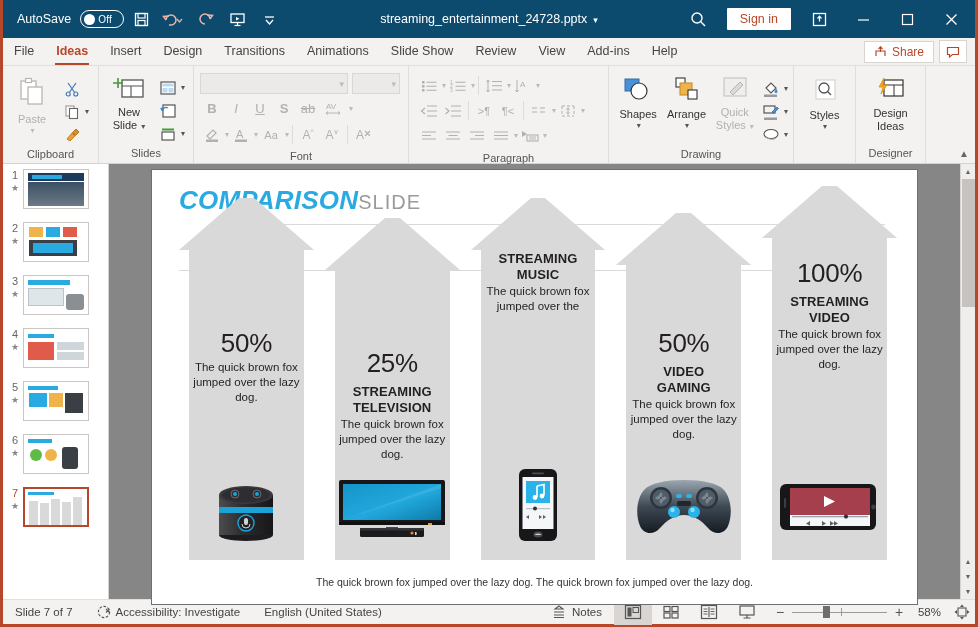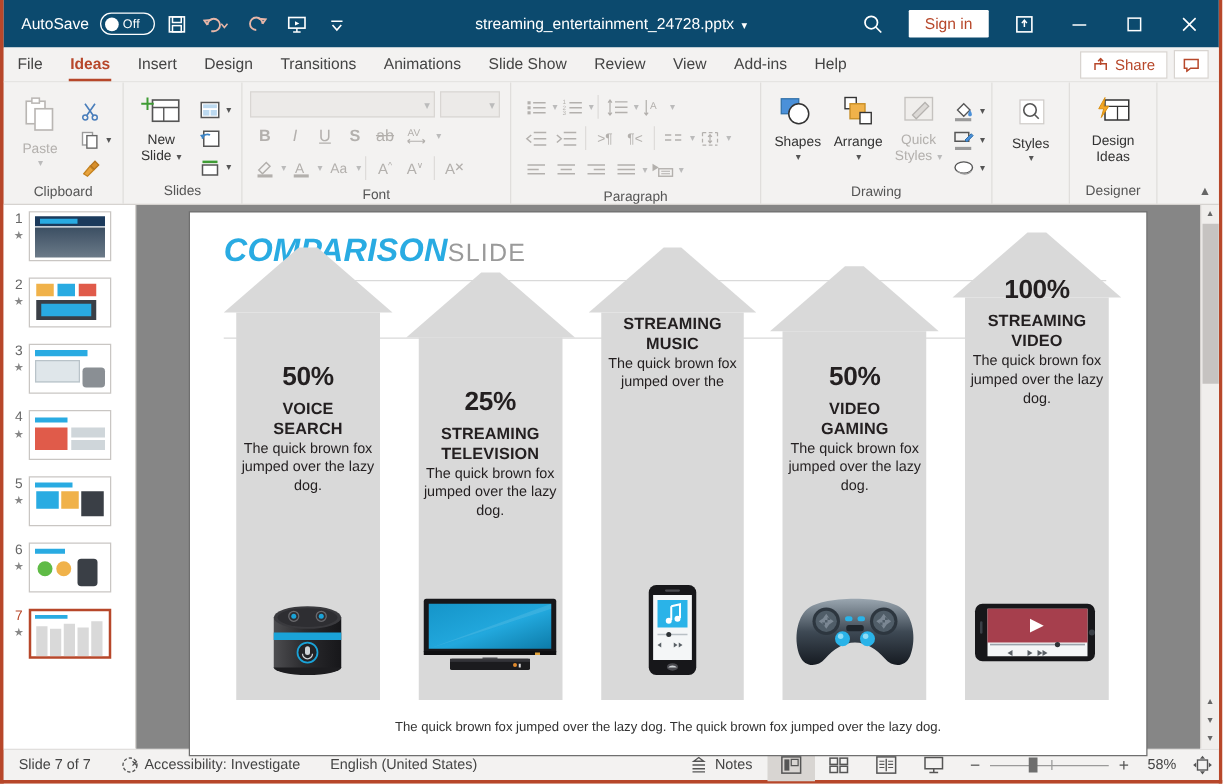--- a/index.html
+++ b/index.html
@@ -141,21 +141,21 @@
   }
   .arrow-head {
     position: absolute; left: 0; width: 100%; height: 0;
     border-left: 60px solid transparent; border-right: 60px solid transparent;
     border-bottom: 52px solid #d9d9d9;
   }
   .col-content {
     position: absolute; left: 0; right: 0; text-align: center; color: #231f20;
     padding: 0 6px;
   }
-  .pct { font-size: 21px; font-weight: bold; letter-spacing: -.3px; }
+  .pct { font-size: 26px; font-weight: normal; letter-spacing: -.3px; margin-top: 38px; }
   .hdg { font-size: 13px; font-weight: bold; line-height: 16px; margin-top: 5px; letter-spacing: .1px; }
   .body { font-size: 11.5px; line-height: 15px; margin-top: 1px; }
   .device { position: absolute; left: 50%; transform: translateX(-50%); }
   .caption {
     position: absolute; left: 0; right: 0; bottom: 16px; text-align: center;
     font-size: 10.5px; color: #333;
   }
 
   
   .vscroll {
@@ -751,21 +751,20 @@
         <div class="hrule"></div>
         <div class="hrule2"></div>
 
         <div class="cols">
 
           <div class="col-item">
             <div class="arrow-head" style="bottom:310px;"></div>
             <div class="arrow-shape" style="height:310px; left:10px; right:10px;"></div>
             <div class="col-content" style="top:62px;">
               <div class="pct">50%</div>
-              <div class="hdg"><span>VOICE</span><br><span>SEARCH</span></div>
               <div class="body">The quick brown fox jumped over the lazy dog.</div>
             </div>
             <div class="device" style="bottom:15px;">
               <svg width="76" height="64" viewBox="0 0 76 64">
                 <defs>
                     <linearGradient id="spk" x1="0" y1="0" x2="1" y2="0">
                       <stop offset="0" stop-color="#4d4d50"></stop>
                       <stop offset="0.45" stop-color="#2b2b2e"></stop>
                       <stop offset="1" stop-color="#17171a"></stop>
                     </linearGradient>

